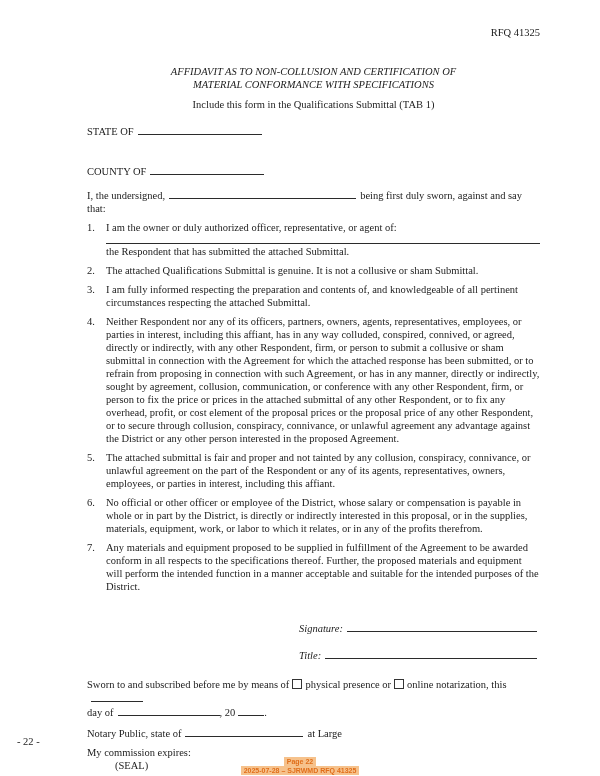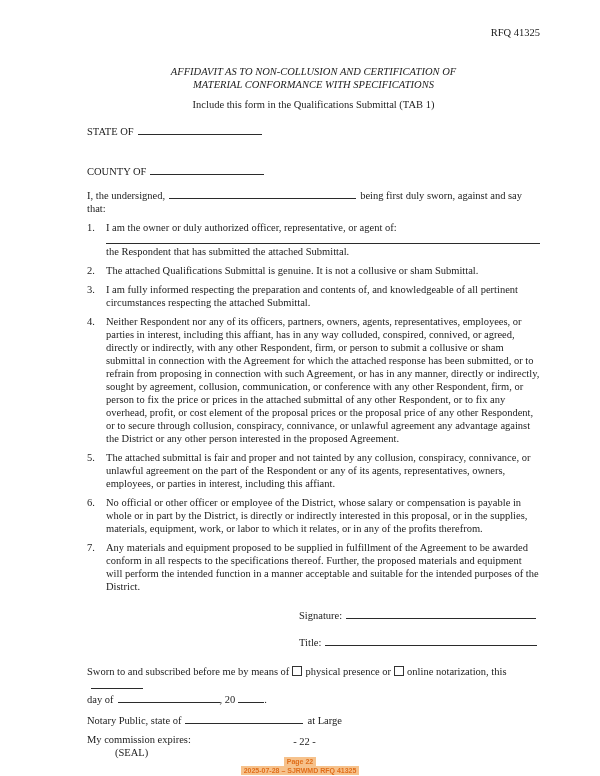--- a/index.html
+++ b/index.html
@@ -39,38 +39,38 @@
   .item{display:flex;margin-top:6px;}
   .item .num{width:19px;flex:0 0 19px;}
   .item .itext{flex:1;}
   .item1-line{
     border-bottom:1px solid #2b2b2b;
     margin-left:19px;
     margin-top:8px;
     height:1px;
   }
   .item1-after{margin-left:19px;margin-top:1px;}
-  .sig-block{margin-top:15px;margin-left:212px;}
+  .sig-block{margin-top:28px;margin-left:212px;font-style:italic;}
   .sig-row{white-space:nowrap;}
   .sig-row + .sig-row{margin-top:13px;}
   .sworn{margin-top:16px;}
   .checkbox{
     display:inline-block;
     width:8px;height:8px;
     border:1px solid #333;
     vertical-align:-1px;
     margin:0 3px 0 3px;
   }
   .notary-line{margin-top:7px;}
   .commission-line{margin-top:6px;}
   .seal-line{margin-left:28px;}
   .pagenum{
     position:absolute;
-    bottom:28px;left:9px;right:0;
-    text-align:center;
+    bottom:28px;left:17px;right:0;
+    text-align:left;
   }
   .stamp{
     position:absolute;
     bottom:1px;left:0;right:0;
     text-align:center;
     font-family:"Liberation Sans", sans-serif;
     font-size:7px;
     line-height:9px;
     font-weight:700;
     color:#e06e1a;

